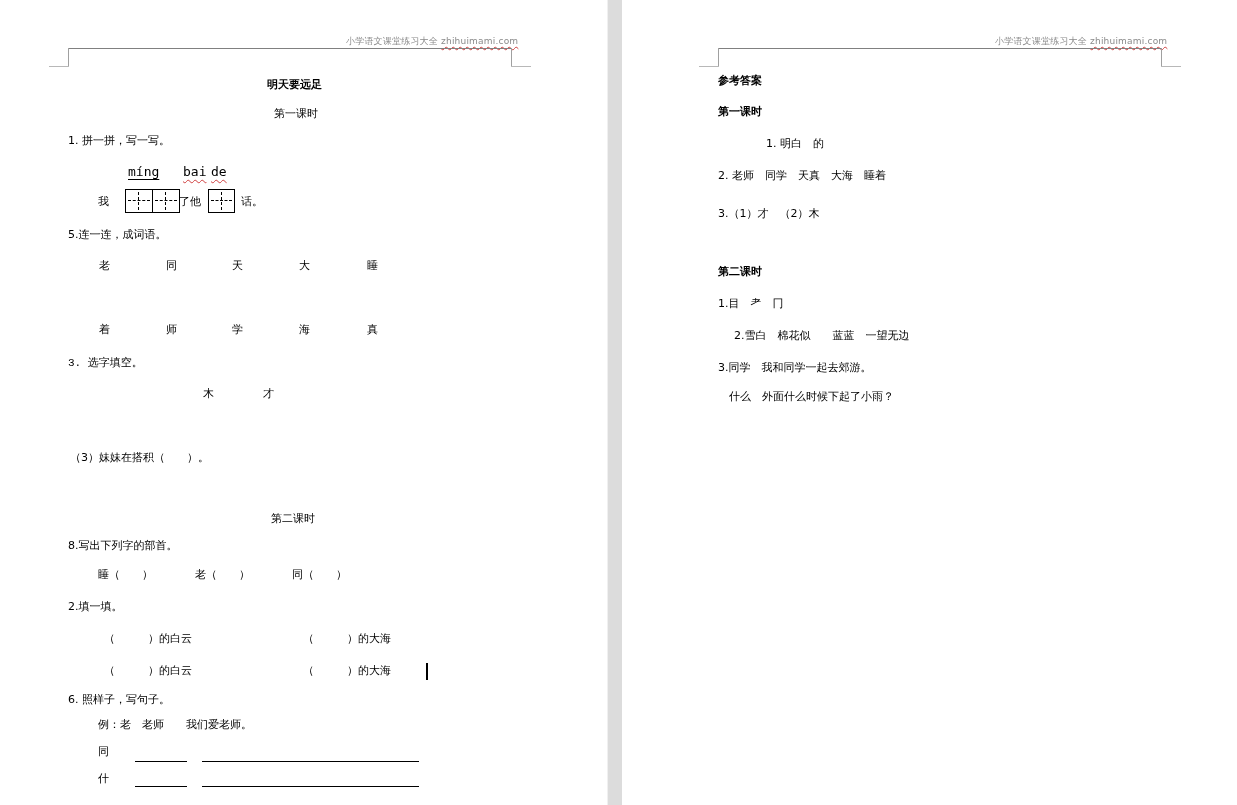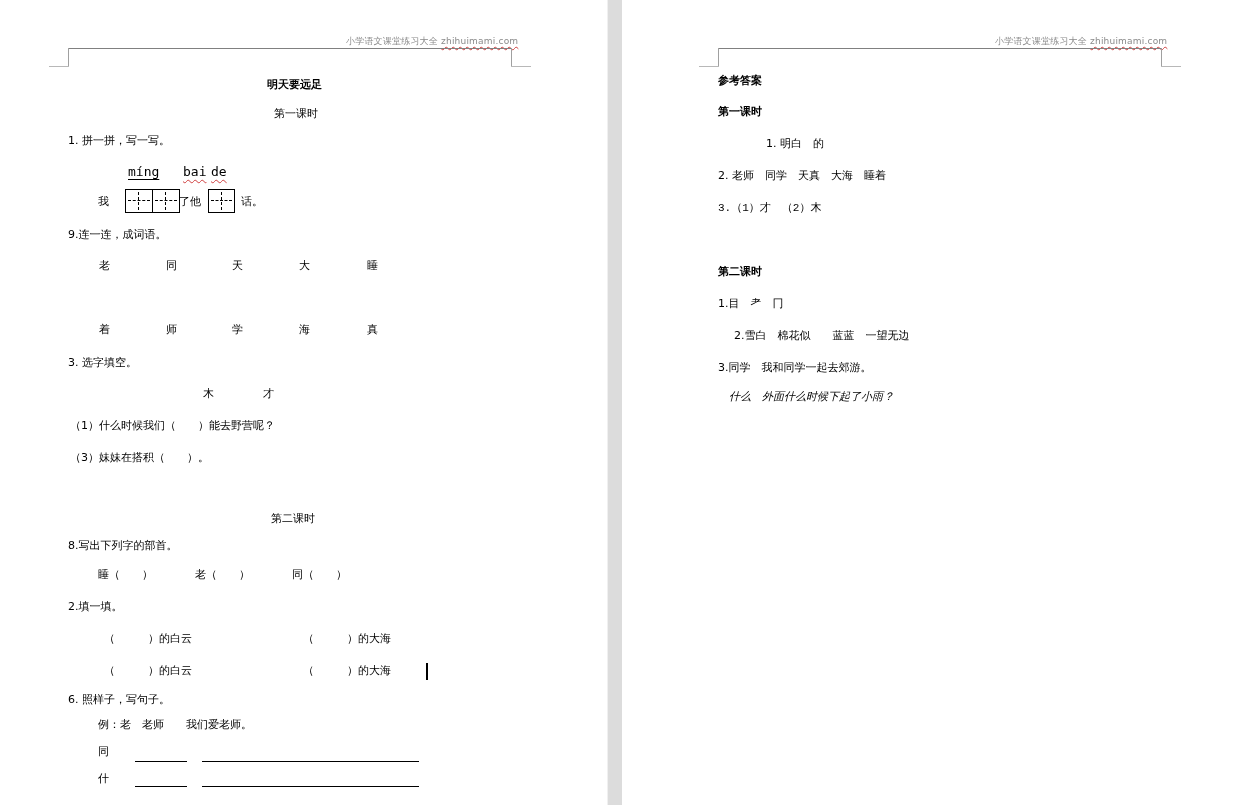--- a/index.html
+++ b/index.html
@@ -65,37 +65,36 @@
   </div>
   <div class="abs t" style="left:179px; top:194px;">了他</div>
   <div class="box" style="left:208px; top:189px; width:25px;">
     <div class="cell" style="left:0; width:25px;">
         <div class="dash-v"></div>
         <div class="dash-h" style="width:21px;"></div>
       </div>
   </div>
   <div class="abs t" style="left:241px; top:194px;">话。</div>
 
-  <div class="abs t" style="left:68px; top:227px;">9.连一连，成词语。</div>
+  <div class="abs t" style="left:68px; top:227px;">5.连一连，成词语。</div>
   <div class="abs t" style="left:99px; top:258px;">老</div>
   <div class="abs t" style="left:166px; top:258px;">同</div>
   <div class="abs t" style="left:232px; top:258px;">天</div>
   <div class="abs t" style="left:299px; top:258px;">大</div>
   <div class="abs t" style="left:367px; top:258px;">睡</div>
 
   <div class="abs t" style="left:99px; top:322px;">着</div>
   <div class="abs t" style="left:166px; top:322px;">师</div>
   <div class="abs t" style="left:232px; top:322px;">学</div>
   <div class="abs t" style="left:299px; top:322px;">海</div>
   <div class="abs t" style="left:367px; top:322px;">真</div>
 
-  <div class="abs t" style="left:68px; top:355px;">3. 选字填空。</div>
+  <div class="abs t" style="left:68px; top:355px;font-family:Liberation Mono, monospace;">3. 选字填空。</div>
   <div class="abs t" style="left:203px; top:386px;">木</div>
   <div class="abs t" style="left:263px; top:386px;">才</div>
-  <div class="abs t" style="left:70px; top:418px;">（1）什么时候我们（　　）能去野营呢？</div>
   <div class="abs t" style="left:70px; top:450px;">（3）妹妹在搭积（　　）。</div>
 
   <div class="abs t" style="left:271px; top:511px;">第二课时</div>
   <div class="abs t" style="left:68px; top:538px;">8.写出下列字的部首。</div>
   <div class="abs t" style="left:98px; top:567px;">睡（　　）</div>
   <div class="abs t" style="left:195px; top:567px;">老（　　）</div>
   <div class="abs t" style="left:292px; top:567px;">同（　　）</div>
 
   <div class="abs t" style="left:68px; top:599px;">2.填一填。</div>
   <div class="abs t" style="left:104px; top:631px;">（　　　）的白云</div>
@@ -124,20 +123,20 @@
   <div class="hline" style="left:96px; top:48px; width:443px;"></div>
   <div class="vline" style="left:96px; top:48px; height:18px;"></div>
   <div class="hline light" style="left:77px; top:66px; width:20px;"></div>
   <div class="vline" style="left:539px; top:48px; height:18px;"></div>
   <div class="hline light" style="left:539px; top:66px; width:20px;"></div>
 
   <div class="abs t bold" style="left:96px; top:73px;">参考答案</div>
   <div class="abs t bold" style="left:96px; top:104px;">第一课时</div>
   <div class="abs t" style="left:96px; top:136px;margin-left:48px;">1. 明白　的</div>
   <div class="abs t" style="left:96px; top:168px;">2. 老师　同学　天真　大海　睡着</div>
-  <div class="abs t" style="left:96px; top:200px;font-family:Liberation Mono, monospace;">3.（1）才　（2）木</div>
+  <div class="abs t" style="left:96px; top:206px;">3.（1）才　（2）木</div>
 
   <div class="abs t bold" style="left:96px; top:264px;">第二课时</div>
   <div class="abs t" style="left:96px; top:296px;">1.目　耂　冂</div>
   <div class="abs t" style="left:96px; top:328px;margin-left:16px;">2.雪白　棉花似　　蓝蓝　一望无边</div>
   <div class="abs t" style="left:96px; top:360px;">3.同学　我和同学一起去郊游。</div>
-  <div class="abs t" style="left:96px; top:389px;font-style:italic;">　什么　外面什么时候下起了小雨？</div>
+  <div class="abs t" style="left:96px; top:389px;">　什么　外面什么时候下起了小雨？</div>
 </div>
 
 </body></html>

